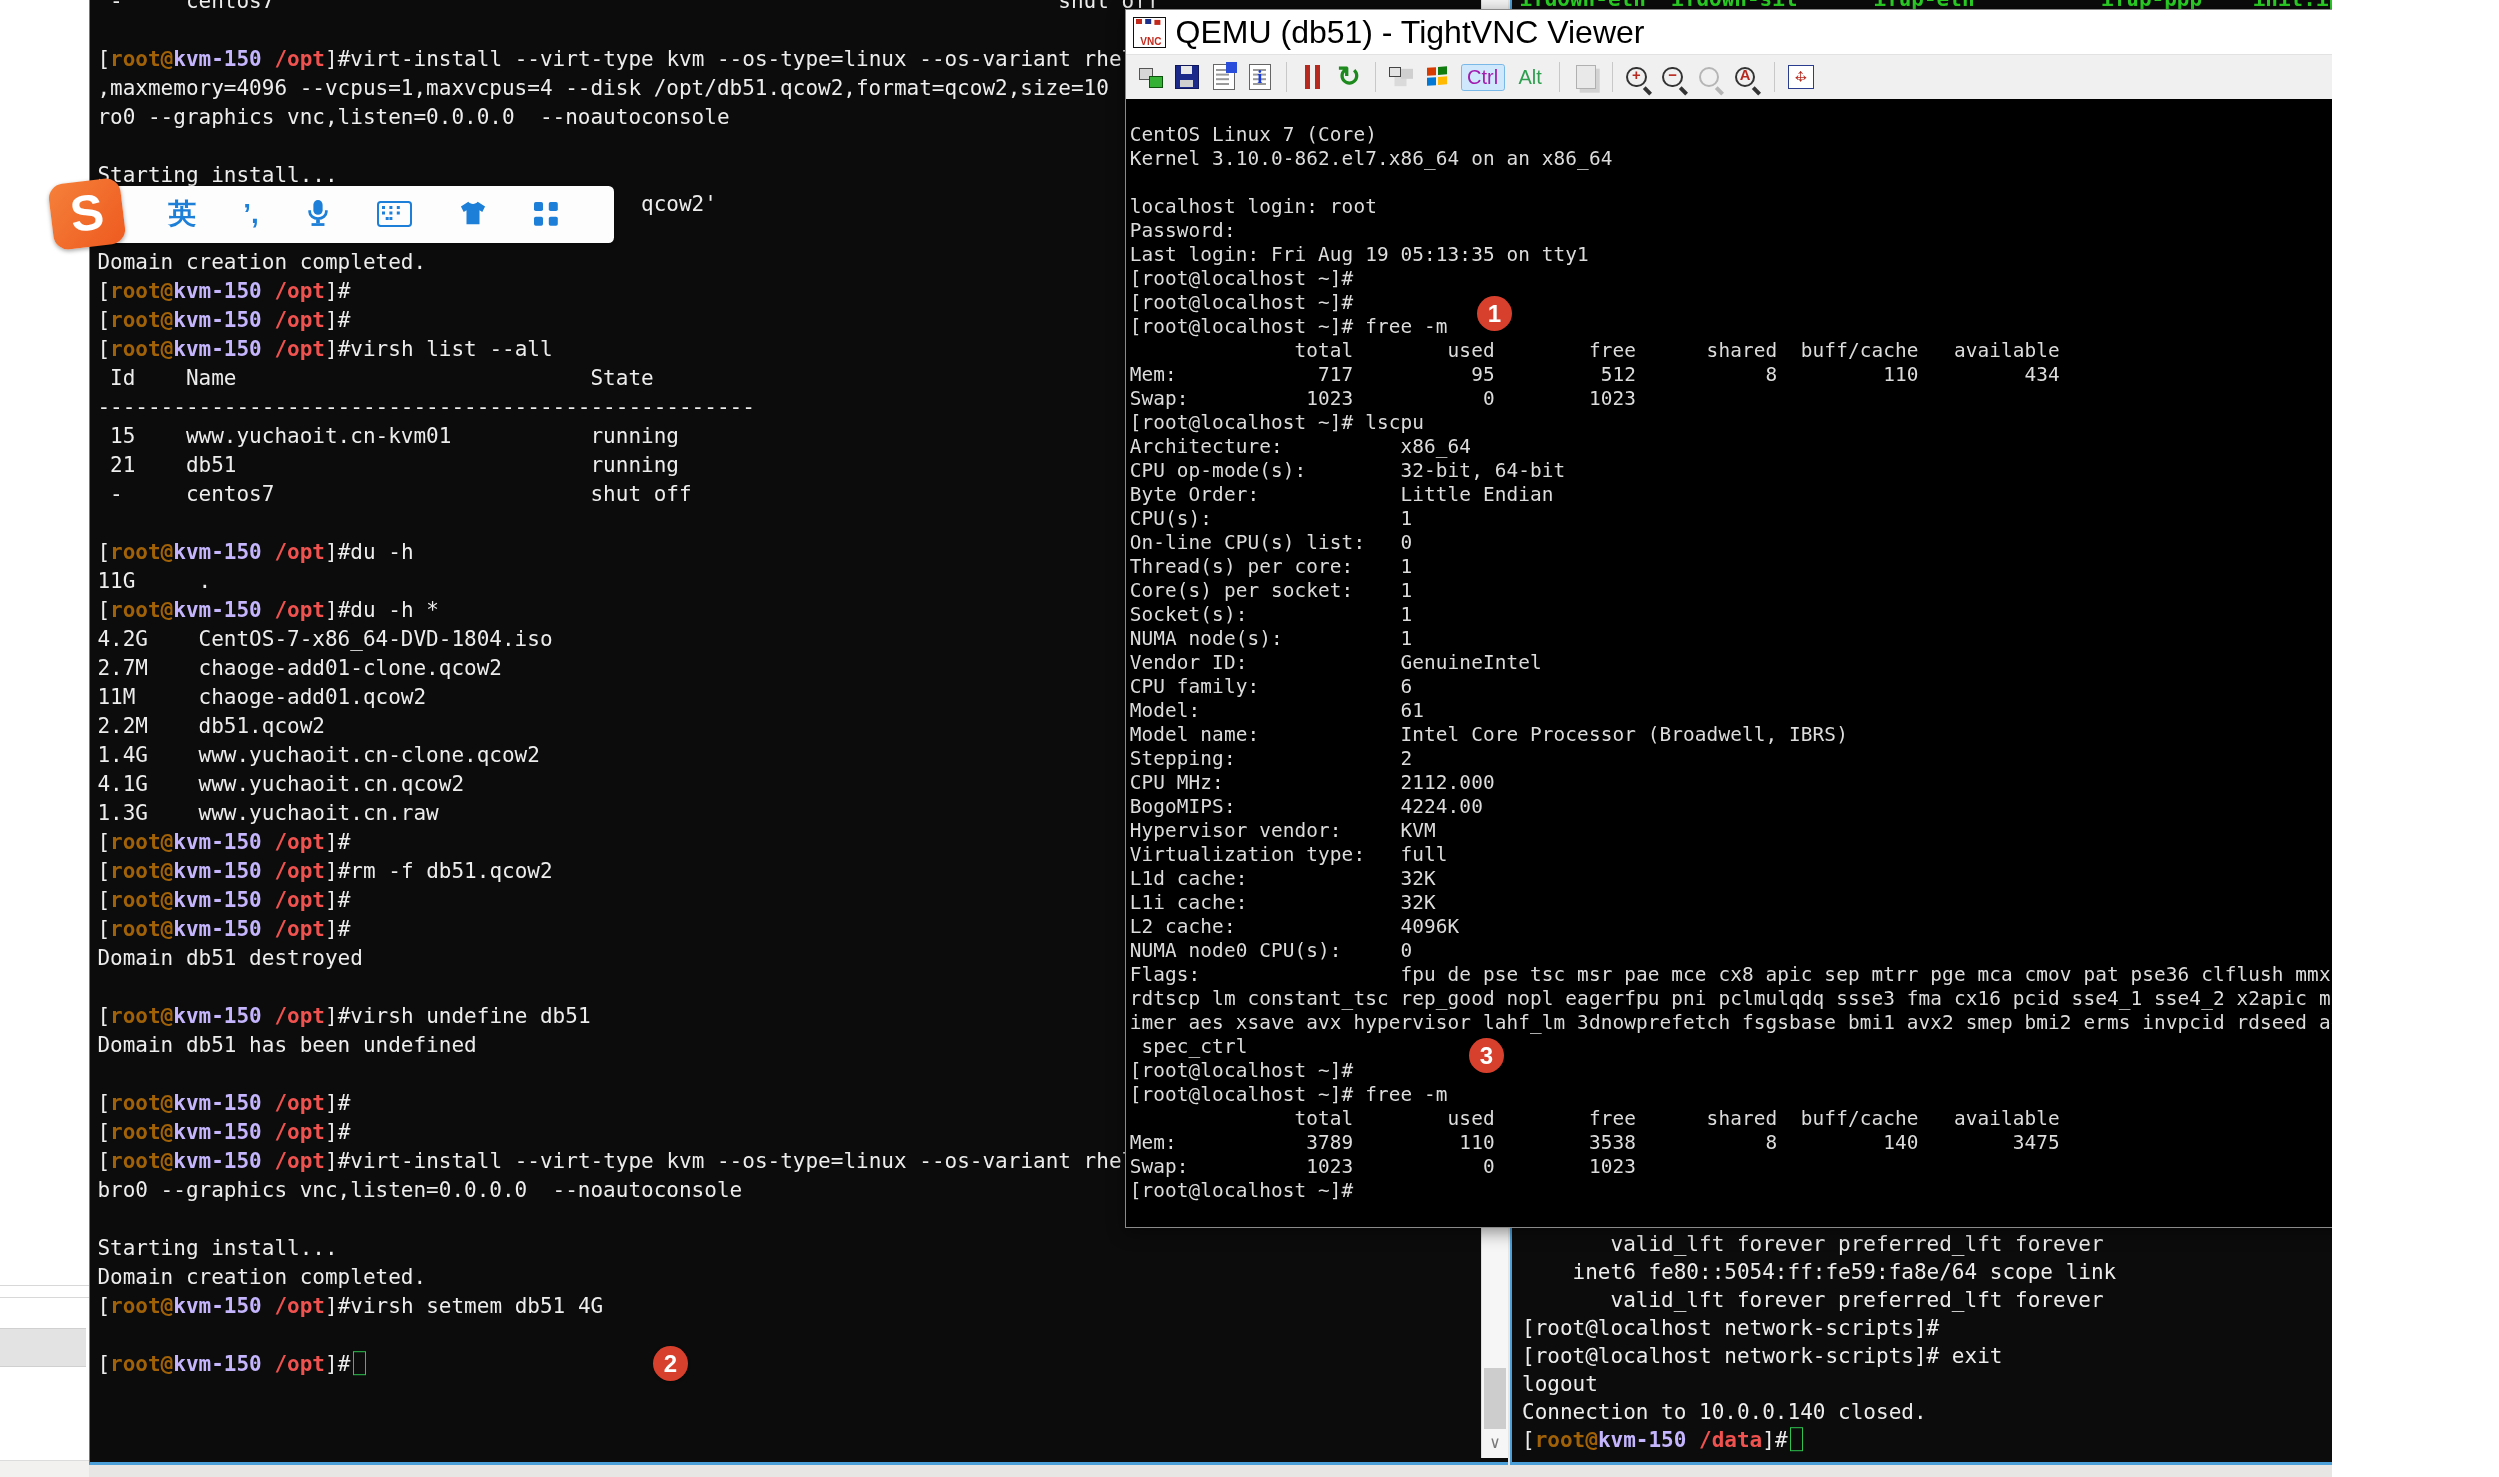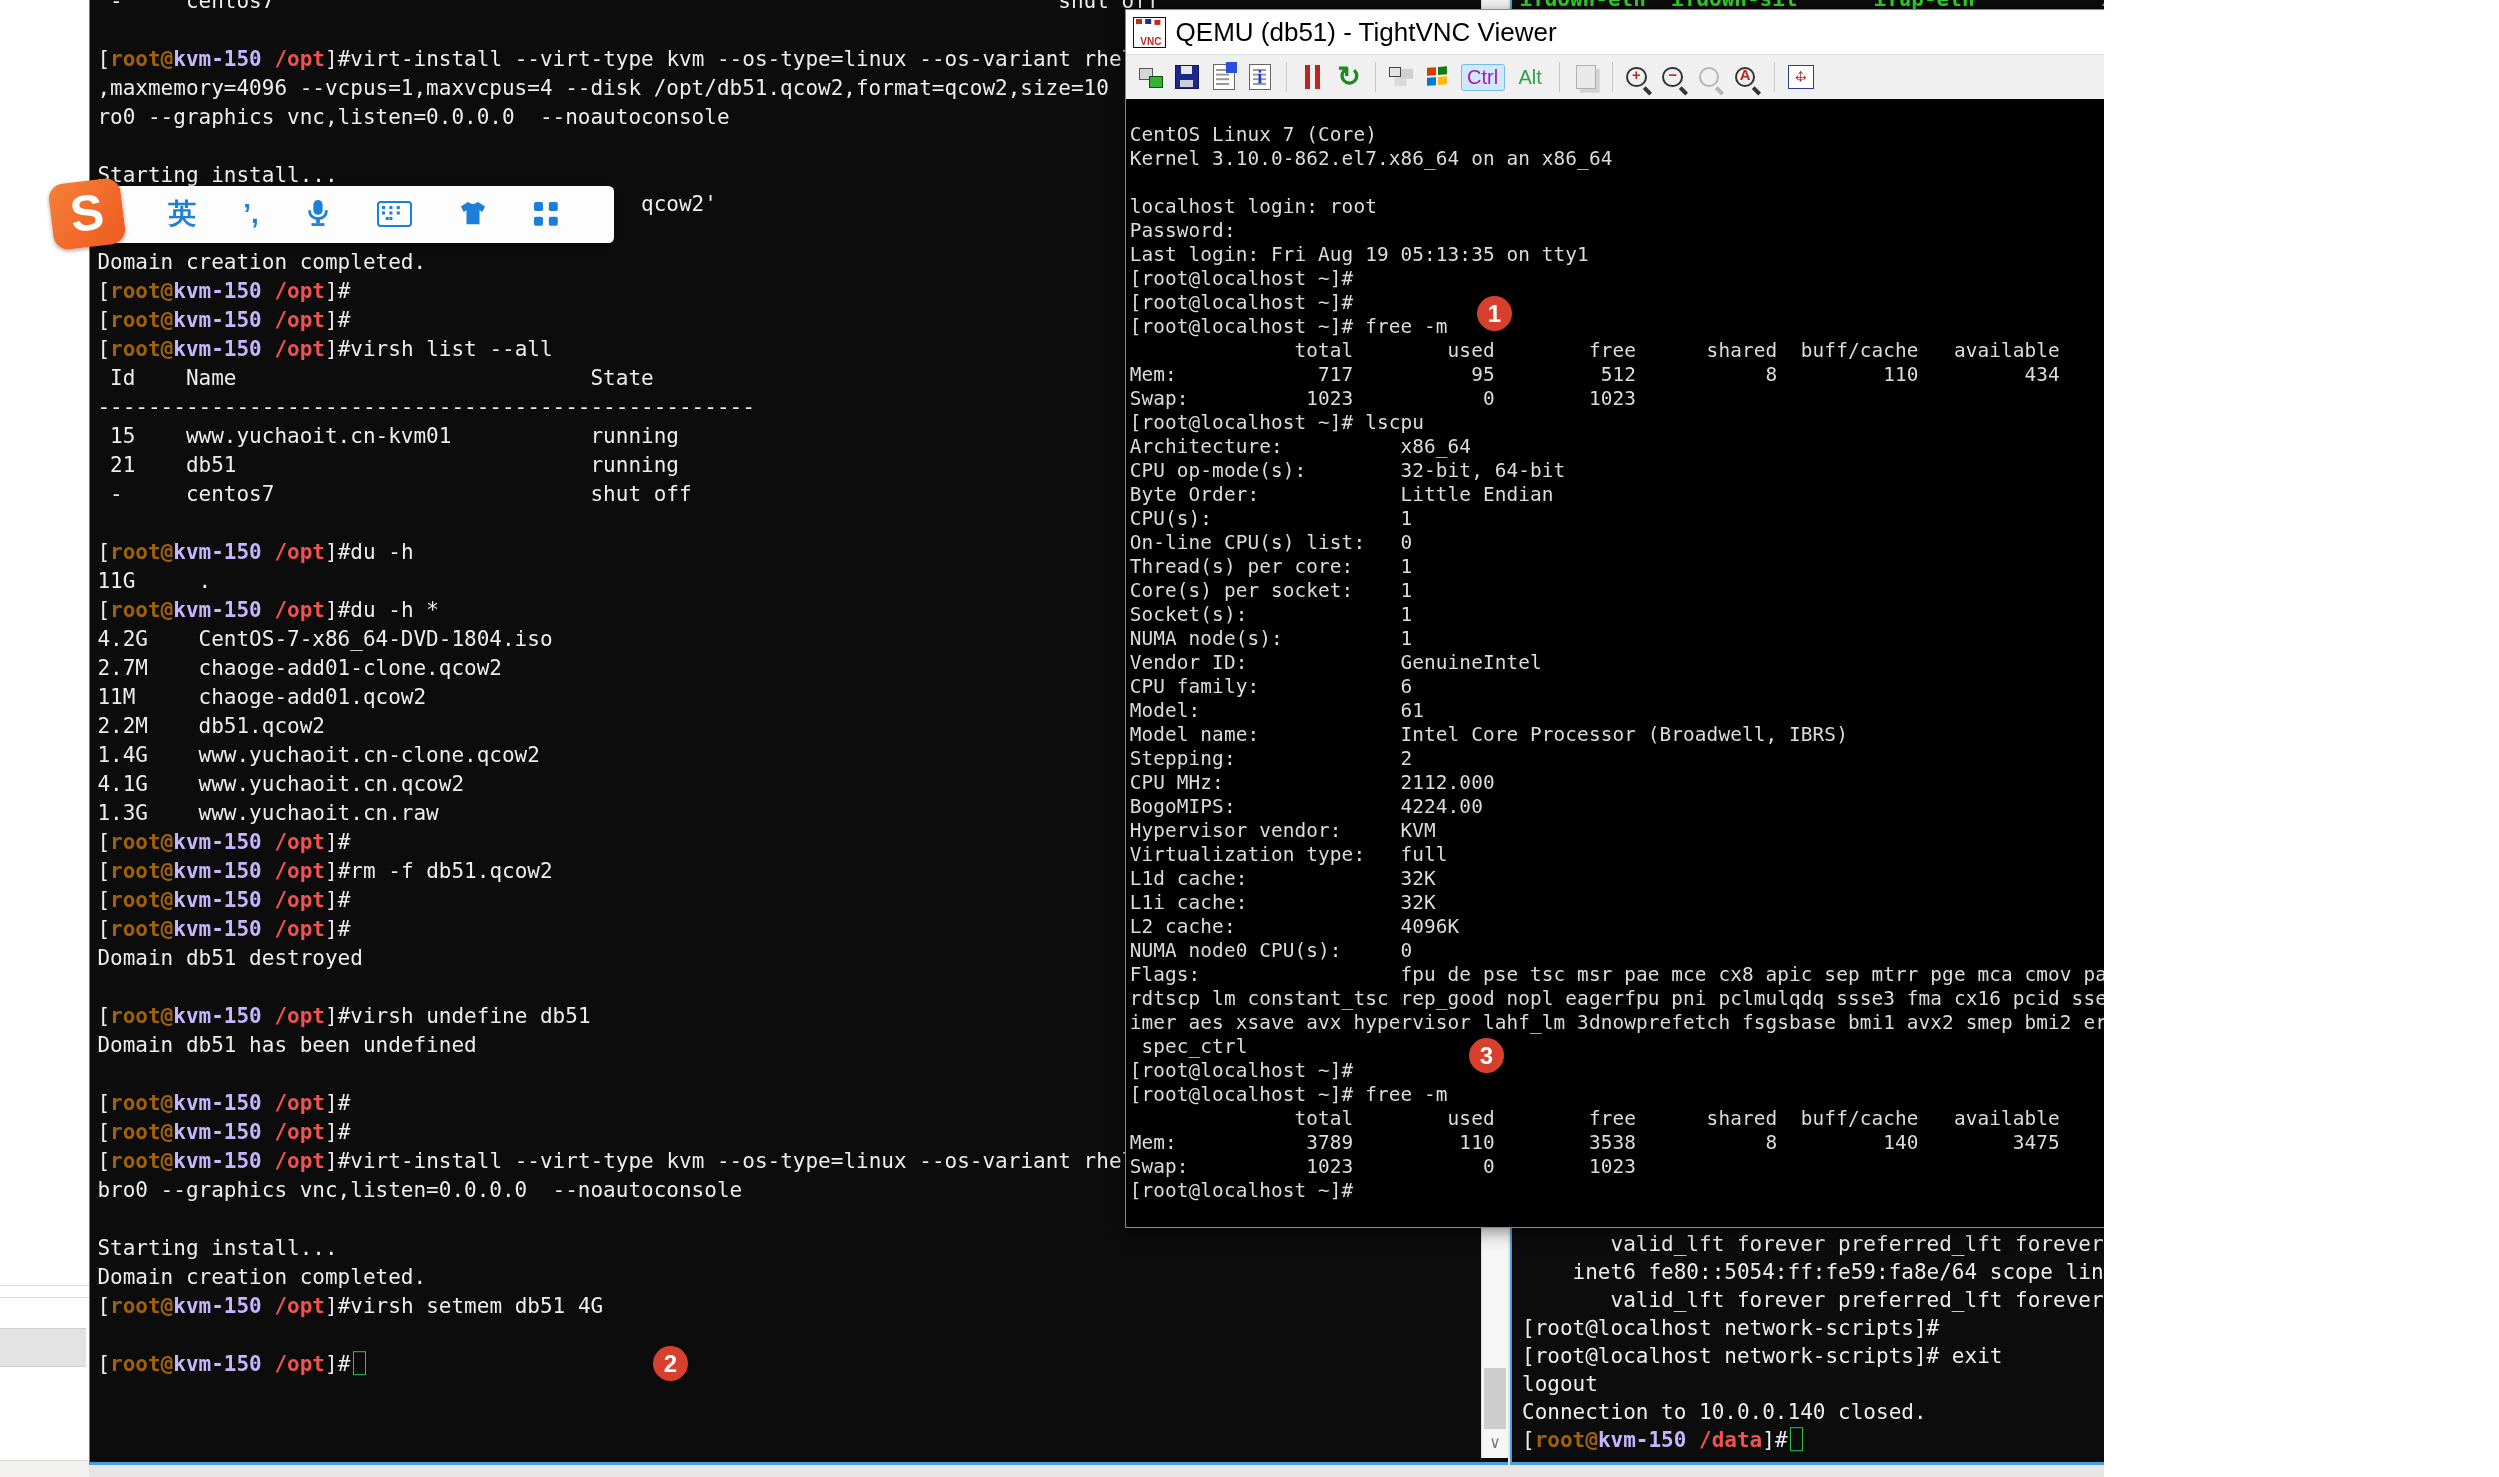--- a/index.html
+++ b/index.html
@@ -1,17 +1,17 @@
 <!DOCTYPE html>
 <html style="font-size:14.8px"><head>
 <meta charset="utf-8">
 <style>
   html,body{margin:0;padding:0;}
   body{font-family:"Liberation Sans",sans-serif;}
-  #screen{position:relative;width:2104px;height:1478px;background:#e8e6e4;overflow:hidden;}
+  #screen{position:relative;width:2332px;height:1478px;background:#e8e6e4;overflow:hidden;}
 
   
   .sidebar{position:absolute;left:0;top:0;width:89px;height:1478px;background:#ffffff;z-index:1;}
   .sidebar .hline{position:absolute;left:0;width:89px;height:0.9px;background:#d8d8d8;}
   .sidebar .sel-block{position:absolute;left:0;top:1328px;width:86px;height:37px;background:#e3e3e3;border-top:0.9px solid #d0d0d0;border-bottom:0.9px solid #d0d0d0;}
   .sidebar .foot{position:absolute;left:0;top:1460px;width:89px;height:17.5px;background:#f3f1f0;border-top:0.9px solid #dcdcdc;}
 
   
   .term{position:absolute;background:#0c0c0c;font-family:"DejaVu Sans Mono","Liberation Mono",monospace;color:#ededed;}
   #left-term{left:89px;top:0;width:1418px;height:1462px;z-index:2;border-left:1.8px solid #3f88b8;border-bottom:3.7px solid #4ba0da;}
@@ -42,21 +42,21 @@
   .sg-grid::before{content:"";position:absolute;left:0;top:0;width:9.2px;height:9.2px;background:#1d7fd8;border-radius:1.8px;box-shadow:14.8px 0 0 #1d7fd8,0 14.8px 0 #1d7fd8,14.8px 14.8px 0 #1d7fd8;}
   .sg-kb{width:31px;height:22px;border:2.8px solid #1d7fd8;border-radius:3.7px;position:relative;}
   .sg-kb::before{content:"";position:absolute;left:2.8px;top:2.8px;width:3.7px;height:2.8px;background:#1d7fd8;box-shadow:7.4px 0 0 #1d7fd8,14.8px 0 0 #1d7fd8,0 5.5px 0 #1d7fd8,7.4px 5.5px 0 #1d7fd8,14.8px 5.5px 0 #1d7fd8,3.7px 11px 0 #1d7fd8,7.4px 11px 0 #1d7fd8;}
 
   
   .vnc{position:absolute;left:1125px;top:9.2px;width:1374px;height:1219px;z-index:20;background:#000;border:0.9px solid #8a8a8a;box-shadow:0 3.7px 16.6px rgba(0,0,0,.45);box-sizing:border-box;}
   .vnc-titlebar{position:relative;height:44px;background:#ffffff;display:flex;align-items:center;border-bottom:0.9px solid #e2e2e2;}
   .vnc-appicon{width:33px;height:31px;margin:0 9.2px 0 7.4px;border:1.8px solid #111;background:#fff;position:relative;box-sizing:border-box;}
   .vnc-appicon .dots{position:absolute;left:1.8px;top:0.9px;width:5.5px;height:5.5px;background:#c22a1d;box-shadow:9.2px 0 0 #1a2e8c,18.4px 0.9px 0 #c22a1d;}
   .vnc-appicon .vnc-word{position:absolute;left:2px;right:0;bottom:0;text-align:center;font-size:10px;font-weight:bold;color:#c22a1d;letter-spacing:0;}
-  .vnc-title{font-size:26px;color:#000;}
+  .vnc-title{font-size:32px;color:#000;}
   .vnc-min{position:absolute;right:22px;top:9.2px;width:24px;height:24px;text-align:center;}
   .vnc-min::before{content:"";position:absolute;left:1.8px;top:14.8px;width:20px;height:2.8px;background:#222;}
   .vnc-toolbar{height:44px;background:#f0f0f0;border-bottom:0.9px solid #d5d5d5;display:flex;align-items:center;padding-left:11px;gap:8.3px;}
   .tb-sep{width:0.9px;height:29.5px;background:#c8c8c8;margin:0 3.7px;}
   .tb-item{display:flex;align-items:center;justify-content:center;min-width:28px;height:31px;position:relative;}
   .tb-label{font-size:20px;padding:0.9px 5.5px;border-radius:2.8px;}
   .tb-ctrl .tb-label{background:#cfe8fb;border:0.9px solid #7ab8e8;color:#a21caf;}
   .tb-alt .tb-label{color:#2e9e4f;}
   .i-newconn{width:24px;height:22px;position:relative;}
   .i-newconn::before{content:"";position:absolute;left:0;top:1.8px;width:12px;height:10px;background:#d6d6d6;border:1.8px solid #555;}

